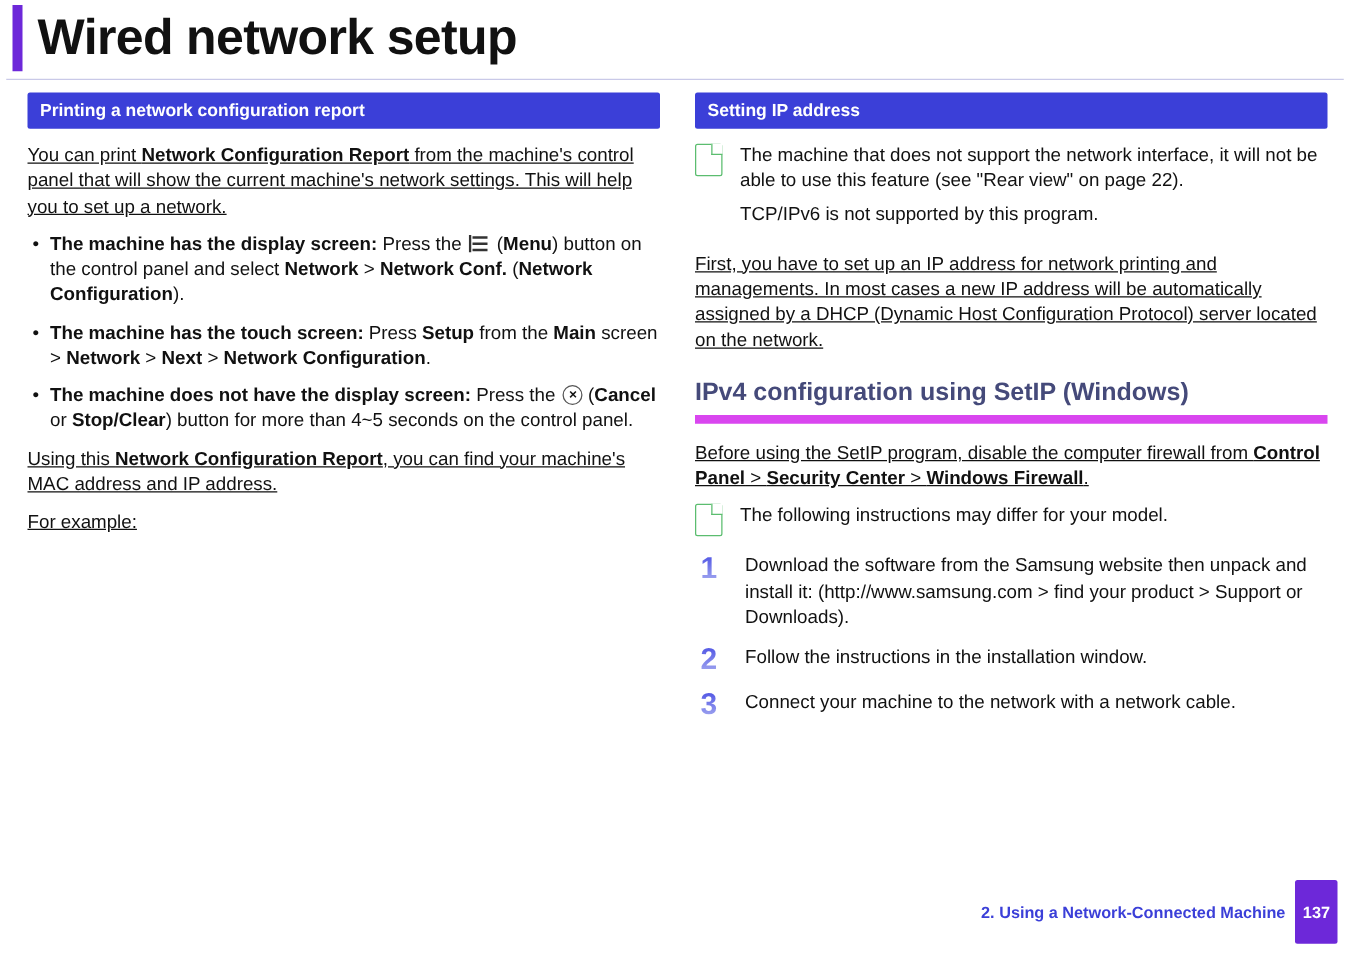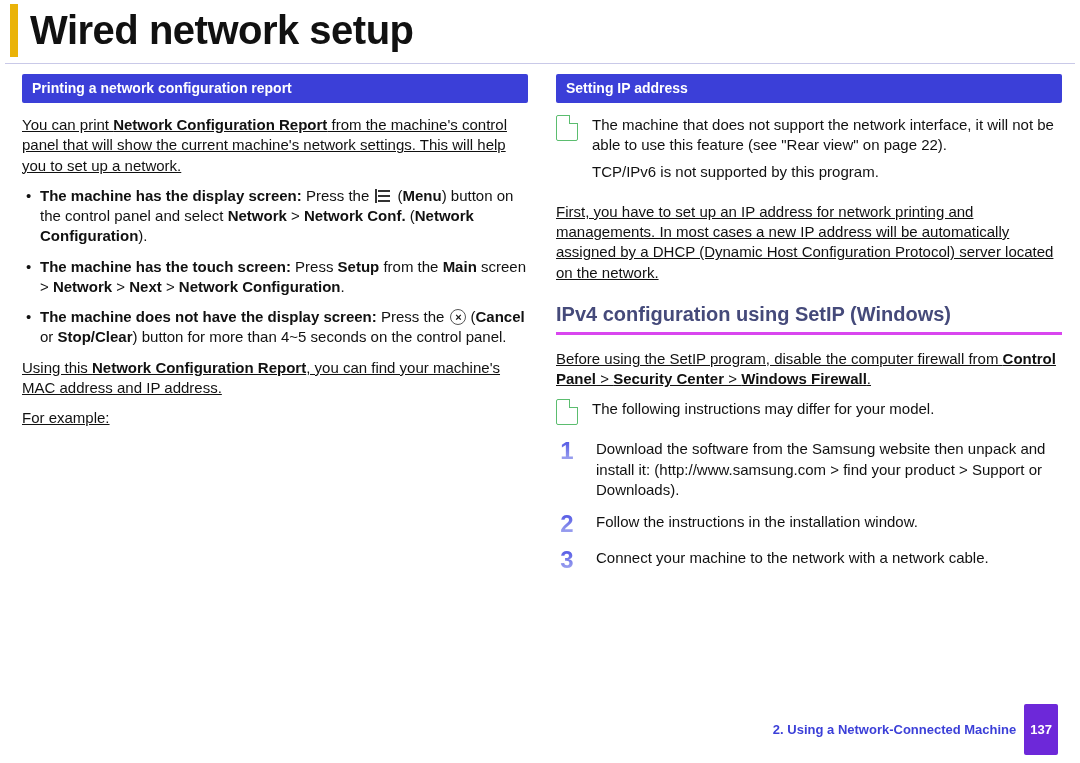--- a/index.html
+++ b/index.html
@@ -5,21 +5,21 @@
   * { box-sizing: border-box; }
   html, body { margin:0; padding:0; }
   body {
     width:1080px; height:763px;
     font-family: Arial, Helvetica, sans-serif;
     color:#111;
     position:relative;
     background:#fff;
   }
   .title-wrap {
-    border-left:8px solid #eab308;
+    border-left:8px solid #6d28d9;
     padding:4px 0 4px 12px;
     margin:4px 0 6px 10px;
   }
   .title {
     font-size:40px;
     font-weight:700;
     letter-spacing:-0.5px;
   }
   .hr {
     border:0;
@@ -43,21 +43,21 @@
   }
   p, .para { font-size:15px; line-height:1.35; margin:4px 0 10px 0;text-decoration:underline; }
   .b { font-weight:700; }
   ul.dash { list-style:none; padding:0 0 0 18px; margin:0 0 10px 0; }
   ul.dash > li { position:relative; font-size:15px; line-height:1.35; margin:0 0 10px 0; }
   ul.dash > li::before { content:"•"; position:absolute; left:-14px; }
   ul.inner { list-style:none; padding:0 0 0 22px; margin:0; }
   ul.inner > li { margin:0 0 6px 0; font-size:15px; }
   .subheading {
     font-size:20px; font-weight:700; color:#454a7a;
-    border-bottom:3px solid #d946ef;
+    border-bottom:7px solid #d946ef;
     padding:6px 0 6px 0;
     margin:14px 0 14px 0;
   }
   .note {
     display:flex; align-items:flex-start; gap:14px;
     font-size:15px; line-height:1.35;
     margin:6px 0 14px 0;
   }
   .note .icon {
     width:22px; height:26px; border:1px solid #5bbd6f; border-radius:2px;
@@ -84,21 +84,21 @@
   ol.steps { list-style:none; padding:0; margin:10px 0 0 0; }
   ol.steps > li { display:flex; gap:18px; align-items:flex-start; margin:0 0 12px 0; }
   ol.steps .num {
     font-size:24px; font-weight:700;
     background:linear-gradient(#4b50e4,#aab0f1);
     -webkit-background-clip:text; background-clip:text; color:transparent;
     width:22px; text-align:center; flex:0 0 22px; line-height:1;
   }
   ol.steps .txt { font-size:15px; line-height:1.35; }
   .footer {
-    position:absolute; bottom:8px; right:22px;
+    position:absolute; bottom:8px; right:10px;
     display:flex; align-items:center; gap:8px;
     font-size:13px; font-weight:700; color:#3b3fd8;
   }
   .pgnum {
     background:#6d28d9; color:#fff; font-weight:700;
     padding:18px 6px; border-radius:2px; font-size:13px;
   }
 </style>
 </head>
 <body>

